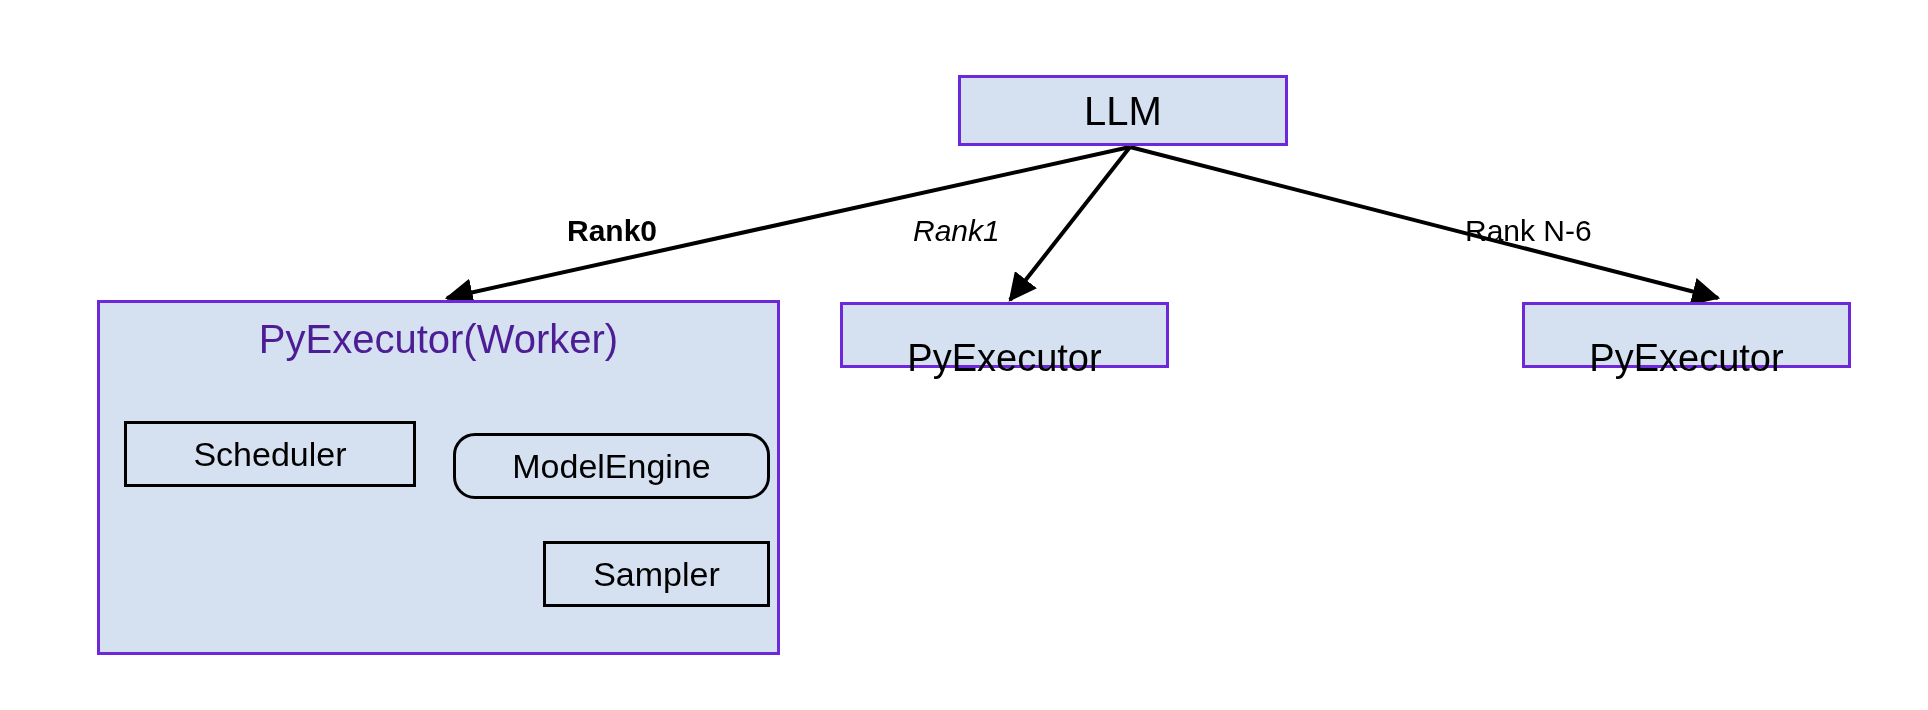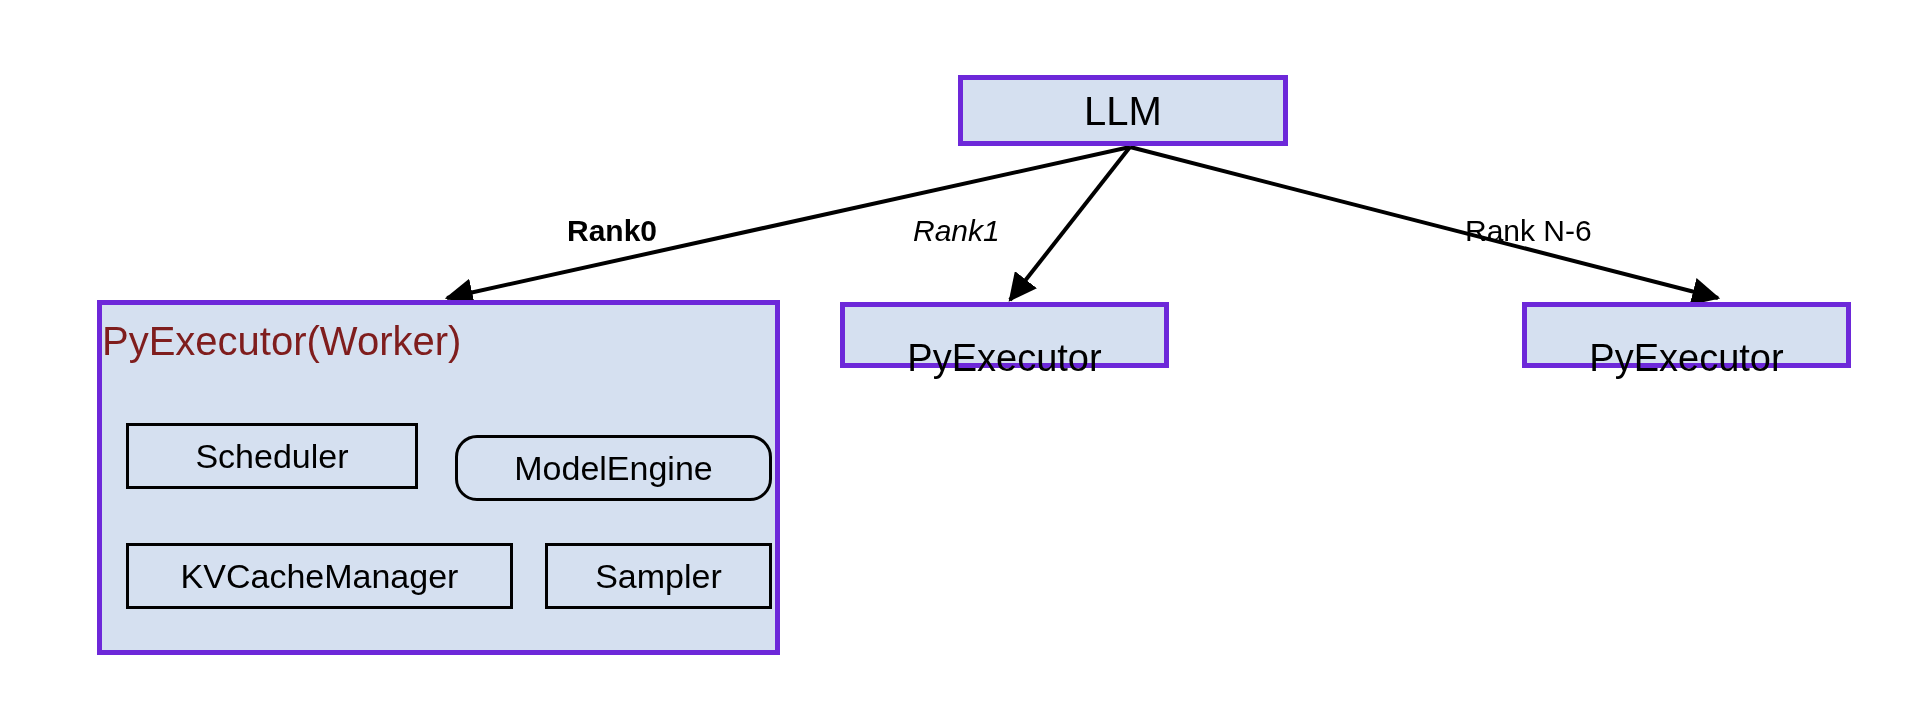--- a/index.html
+++ b/index.html
@@ -20,21 +20,21 @@
     left: 0;
     top: 0;
     width: 1928px;
     height: 710px;
     pointer-events: none;
   }
   .node {
     position: absolute;
     box-sizing: border-box;
     background: #d5e0f0;
-    border: 5px solid #6d28d9;
+    border: 3px solid #6d28d9;
     display: flex;
     align-items: center;
     justify-content: center;
   }
   .node-label {
     color: #000000;
     line-height: 1;
     white-space: nowrap;
     text-align: center;
   }
@@ -53,23 +53,23 @@
     top: 300px;
     width: 683px;
     height: 355px;
     display: block;
   }
   #node-worker-title {
     position: absolute;
     left: 0;
     top: 16px;
     width: 100%;
-    text-align: left;
+    text-align: center;
     font-size: 40px;
-    color: #7f1d1d;
+    color: #4c1d95;
     line-height: 1;
   }
   .sub-node {
     position: absolute;
     box-sizing: border-box;
     background: #d5e0f0;
     border: 3px solid #000000;
     display: flex;
     align-items: center;
     justify-content: center;
@@ -135,23 +135,20 @@
     <div id="node-worker-title">PyExecutor(Worker)</div>
 
     <div class="sub-node" id="node-scheduler">
       <span class="node-label">Scheduler</span>
     </div>
 
     <div class="sub-node" id="node-modelengine">
       <span class="node-label">ModelEngine</span>
     </div>
 
-    <div class="sub-node" id="node-kvcache">
-      <span class="node-label">KVCacheManager</span>
-    </div>
 
     <div class="sub-node" id="node-sampler">
       <span class="node-label">Sampler</span>
     </div>
   </div>
 
   <div class="node" id="node-exec-rank1">
     <span class="node-label">PyExecutor</span>
   </div>
 

